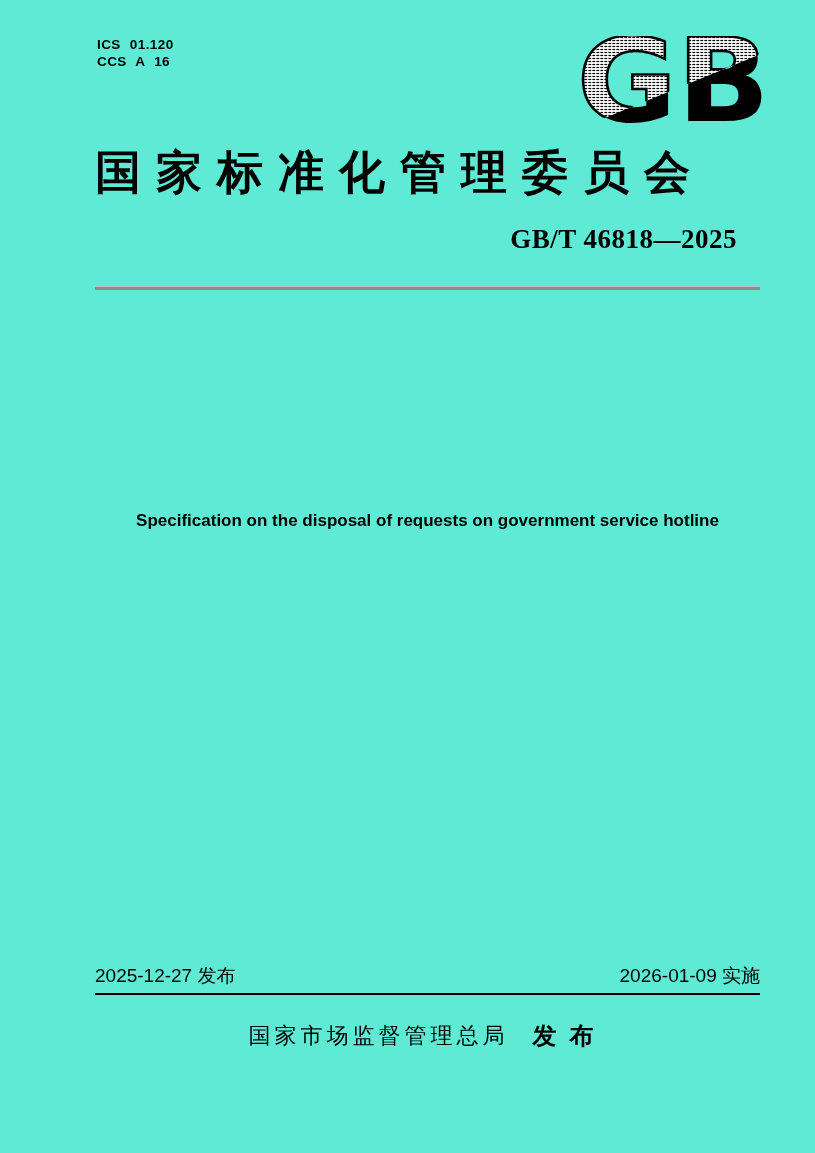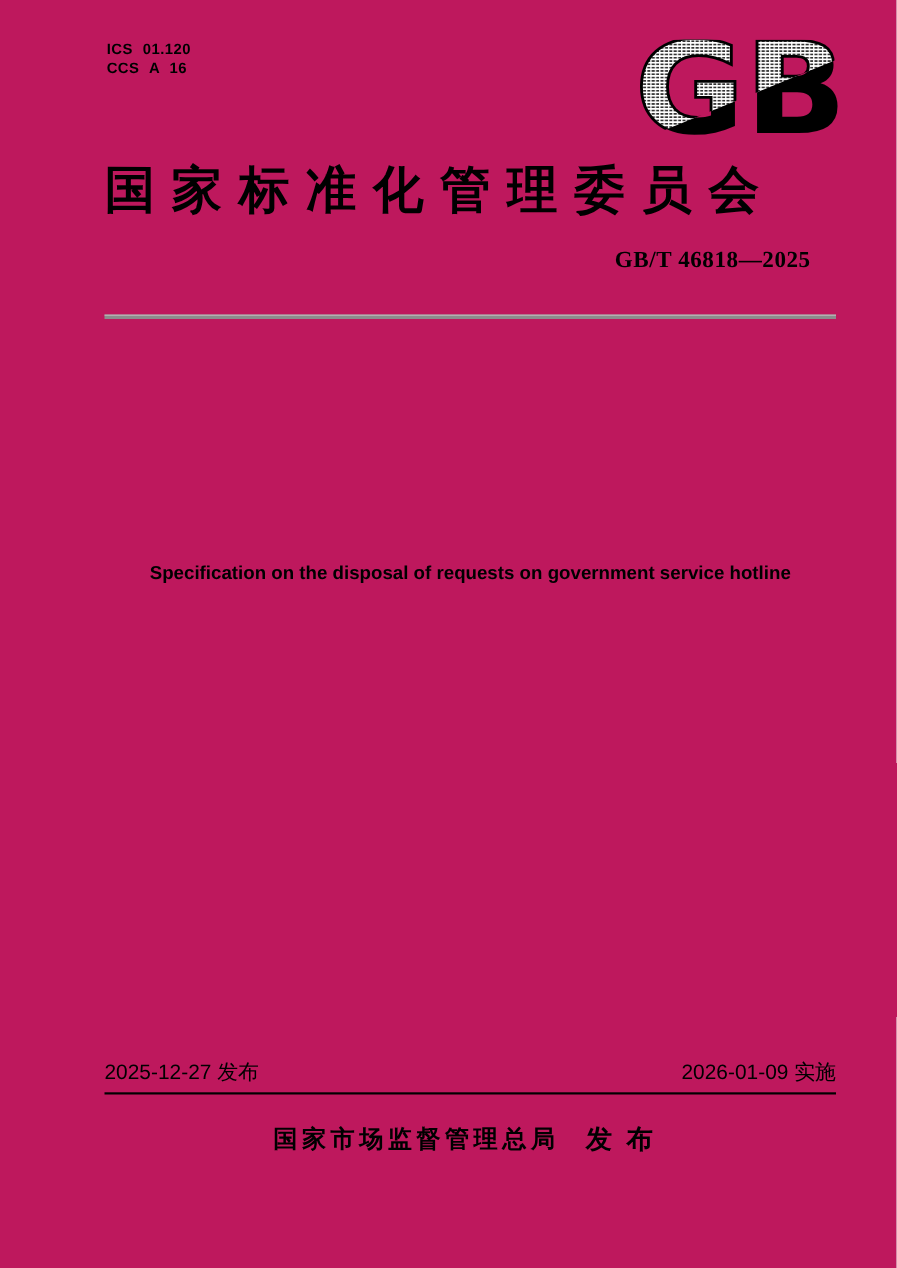--- a/index.html
+++ b/index.html
@@ -1,42 +1,42 @@
 <!DOCTYPE html>
 <html><head>
 <meta charset="utf-8">
 <style>
   * { margin:0; padding:0; box-sizing:border-box; }
   html,body { background:#e8e8e8; }
   .page {
     position:relative;
     width:815px; height:1153px;
     margin:0 auto;
-    background:#be185d;
+    background:#5eead4;
     color:#000;
     font-family:"Liberation Serif", serif;
     overflow:hidden;
   }
   .ics-block {
     position:absolute; left:97px; top:36px;
     font-family:"Liberation Sans", sans-serif;
     font-weight:bold; font-size:13.5px; line-height:17px;
     letter-spacing:0.4px; word-spacing:5px;
   }
   .gb-logo { position:absolute; left:576px; top:36px;text-align:center; }
   .header-title {
     position:absolute; left:95px; top:148px; width:668px;
     font-family:"Liberation Serif", serif;
     font-weight:bold; font-size:46px; line-height:50px;
     letter-spacing:15px; white-space:nowrap;
   }
   .std-number {
     position:absolute; right:78px; top:224px;
     font-family:"Liberation Serif", serif;
-    font-weight:bold; font-size:21px; letter-spacing:0.5px;
+    font-weight:bold; font-size:27px; letter-spacing:0.5px;
     white-space:nowrap;
   }
   .rule-gray {
     position:absolute; left:95px; top:286px; width:665px; height:4px;
     border-top:1px solid #c0c0c0;
     background:#8c8c8c;
   }
   .doc-title {
     position:absolute; left:95px; top:434px; width:665px;
     text-align:center;
@@ -60,21 +60,21 @@
   .rule-black {
     position:absolute; left:95px; top:993px; width:665px; height:2px;
     background:#000;
   }
   .publisher-row {
     position:absolute; left:95px; top:1020px; width:665px;
     display:flex; justify-content:center; align-items:center; gap:20px;
   }
   .publisher-lines {
     font-family:"Liberation Serif", serif;
-    font-weight:bold; font-size:22px; line-height:26px;
+    font-weight:normal; font-size:22px; line-height:26px;
     letter-spacing:4px; white-space:nowrap;
   }
   .publish-label {
     font-family:"Liberation Serif", serif;
     font-weight:bold; font-size:24px; letter-spacing:13px;
     white-space:nowrap; padding-left:4px;
   }
 </style>
 </head>
 <body>

